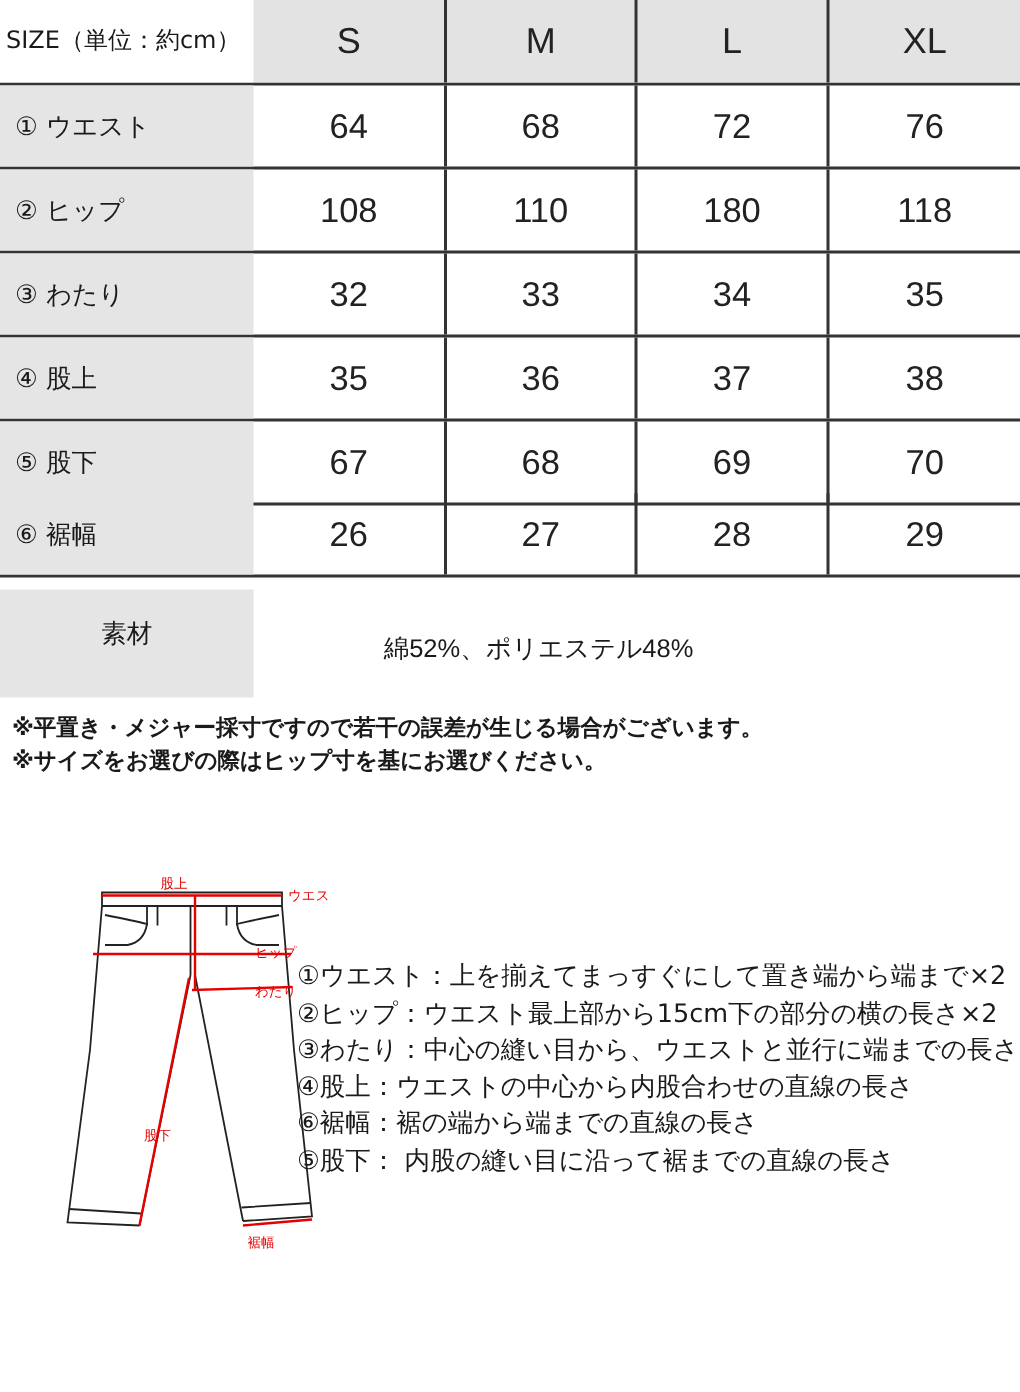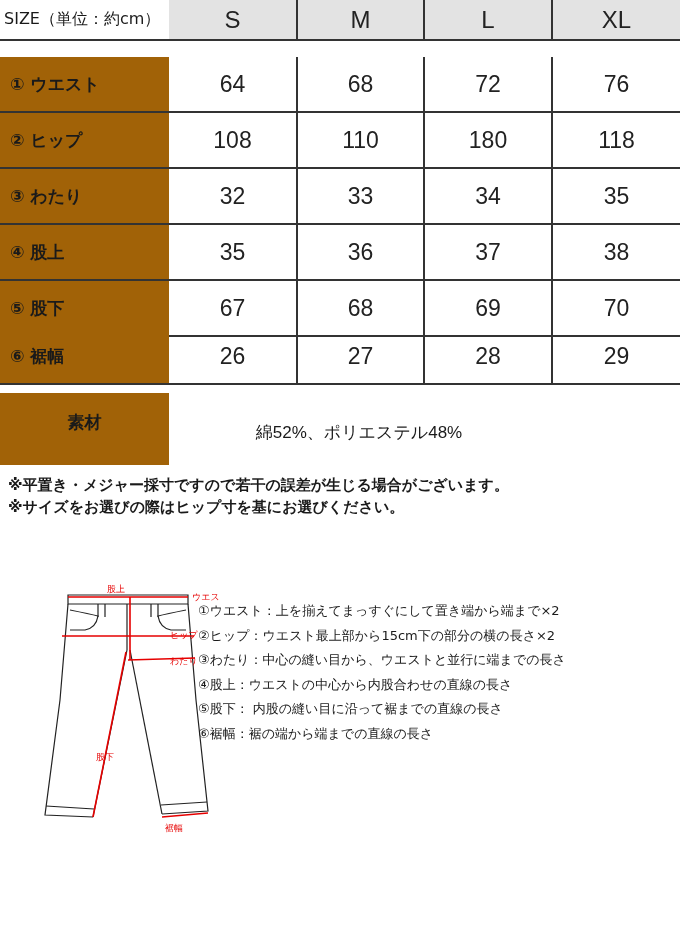--- a/index.html
+++ b/index.html
@@ -1,44 +1,44 @@
 <!DOCTYPE html>
 <html><head>
 <meta charset="utf-8">
 <style>
   html, body { margin:0; padding:0; background:#ffffff; }
   body { width:680px; height:928px; position:relative; overflow:hidden;
          font-family: "DejaVu Sans", "Liberation Sans", sans-serif; color:#1a1a1a; }
   .tbl { position:absolute; left:0; top:0; width:680px; }
   .row { position:absolute; left:0; width:680px; height:56px; border-bottom:2px solid #333; box-sizing:border-box; }
   .cell { position:absolute; top:0; height:100%; display:flex; align-items:center; justify-content:center; box-sizing:border-box; }
-  .lbl { left:0; width:169px; background:#a16207; justify-content:flex-start; padding-left:10px; font-weight:bold; font-size:17px; }
+  .lbl { left:0; width:169px; background:#e5e5e5; justify-content:flex-start; padding-left:10px; font-weight:normal; font-size:17px; }
   .v { font-size:23px; font-family:"Liberation Sans", sans-serif; color:#222; }
   .c1 { left:169px; width:127px; }
   .c2 { left:296px; width:127px; border-left:2px solid #333; }
   .c3 { left:423px; width:128px; border-left:2px solid #333; }
   .c4 { left:551px; width:129px; border-left:2px solid #333; }
   .hdr .lbl { background:#ffffff; font-weight:normal; font-size:16px; padding-left:4px; }
   .hdr .c1, .hdr .c2, .hdr .c3, .hdr .c4 { background:#e3e3e3; }
   .hdr .v { font-size:24px; }
   .mat { position:absolute; left:0; top:393px; width:680px; height:72px; }
   .mat .lbl { height:72px; justify-content:center; padding-left:0; font-size:17px; padding-bottom:14px;}
   .mat .val { position:absolute; left:169px; width:380px; top:0; height:72px; display:flex; align-items:center; justify-content:center; font-size:17px; font-family:"Liberation Sans", sans-serif; padding-top:6px; box-sizing:border-box;}
   .notes { position:absolute; left:8px; top:474px; font-size:15px; line-height:22px; font-weight:bold; }
   .notes div { white-space:nowrap; }
   .diagram { position:absolute; left:30px; top:580px; width:190px; height:260px;text-align:center; }
-  .lgd { position:absolute; left:198px; top:599px; font-size:13px; line-height:24.5px; }
+  .lgd { position:absolute; left:198px; top:639px; font-size:17px; line-height:24.5px; }
   .lgd div { white-space:nowrap; }
   .red { fill:#e60000; font-size:9px; font-family:"DejaVu Sans", sans-serif; }
 </style>
 </head>
 <body>
 
 <div class="tbl">
-  <div class="row hdr" style="top:0;height:41px;">
+  <div class="row hdr" style="top:0;height:57px;">
     <div class="cell lbl">SIZE（単位：約cm）</div>
     <div class="cell c1 v">S</div>
     <div class="cell c2 v">M</div>
     <div class="cell c3 v">L</div>
     <div class="cell c4 v">XL</div>
   </div>
 
   <div class="row" style="top:57px;">
     <div class="cell lbl">① ウエスト</div>
     <div class="cell c1 v">64</div>
@@ -130,15 +130,15 @@
     <text class="red" x="66" y="180">股下</text>
     <text class="red" x="135" y="251">裾幅</text>
   </svg>
 </div>
 
 <div class="lgd">
   <div>①ウエスト：上を揃えてまっすぐにして置き端から端まで×2</div>
   <div>②ヒップ：ウエスト最上部から15cm下の部分の横の長さ×2</div>
   <div>③わたり：中心の縫い目から、ウエストと並行に端までの長さ</div>
   <div>④股上：ウエストの中心から内股合わせの直線の長さ</div>
+  <div>⑥裾幅：裾の端から端までの直線の長さ</div>
   <div>⑤股下： 内股の縫い目に沿って裾までの直線の長さ</div>
-  <div>⑥裾幅：裾の端から端までの直線の長さ</div>
 </div>
 
 </body></html>

